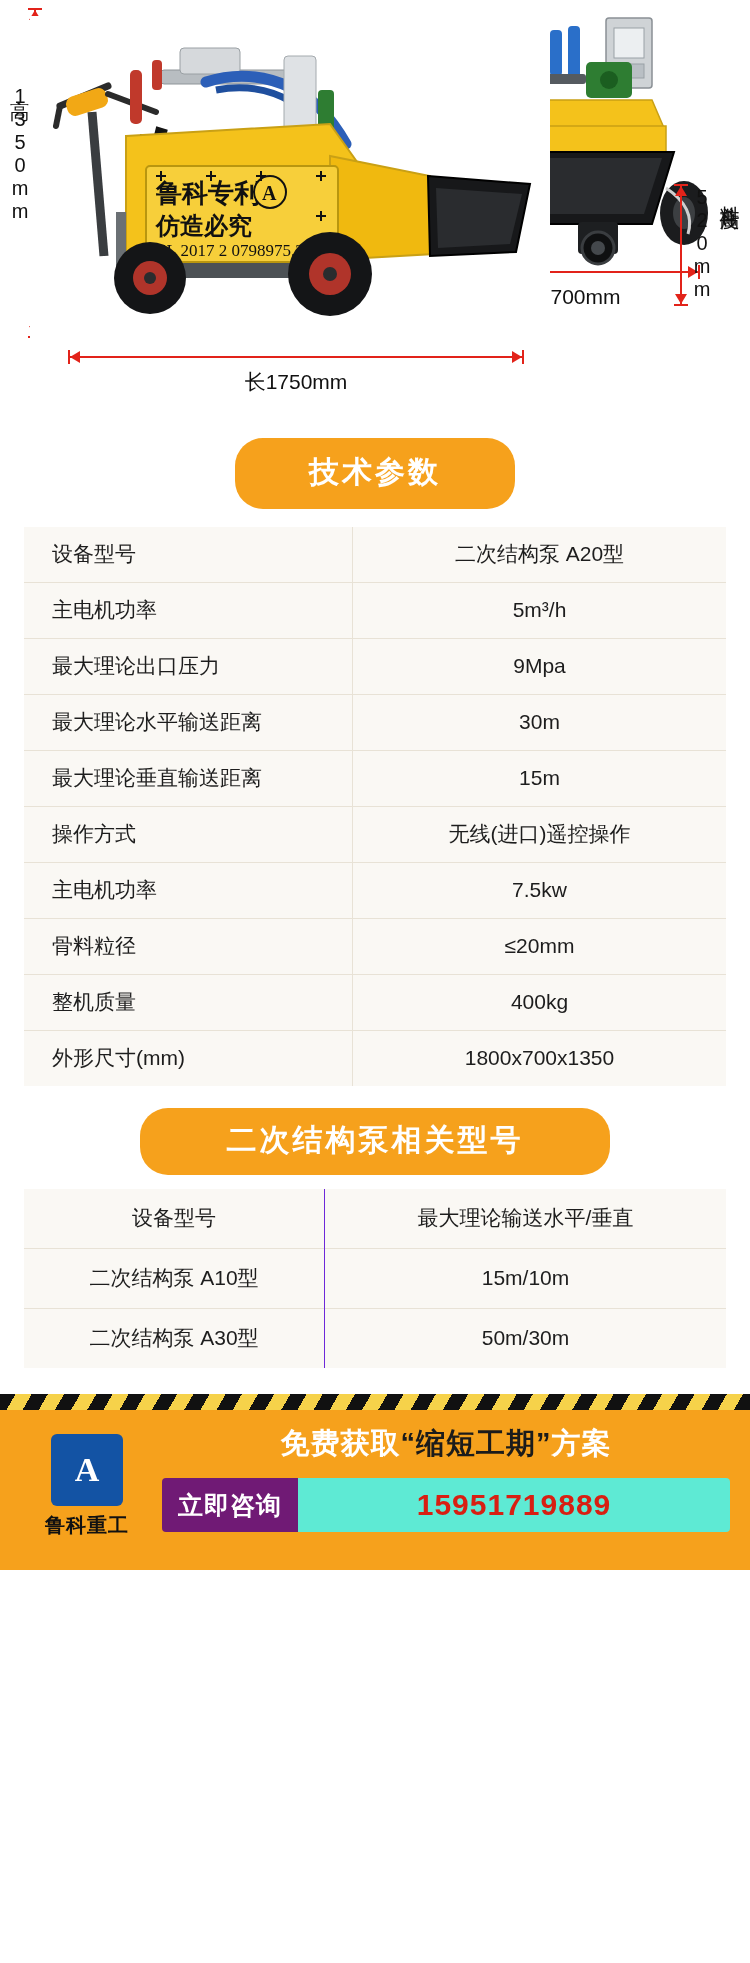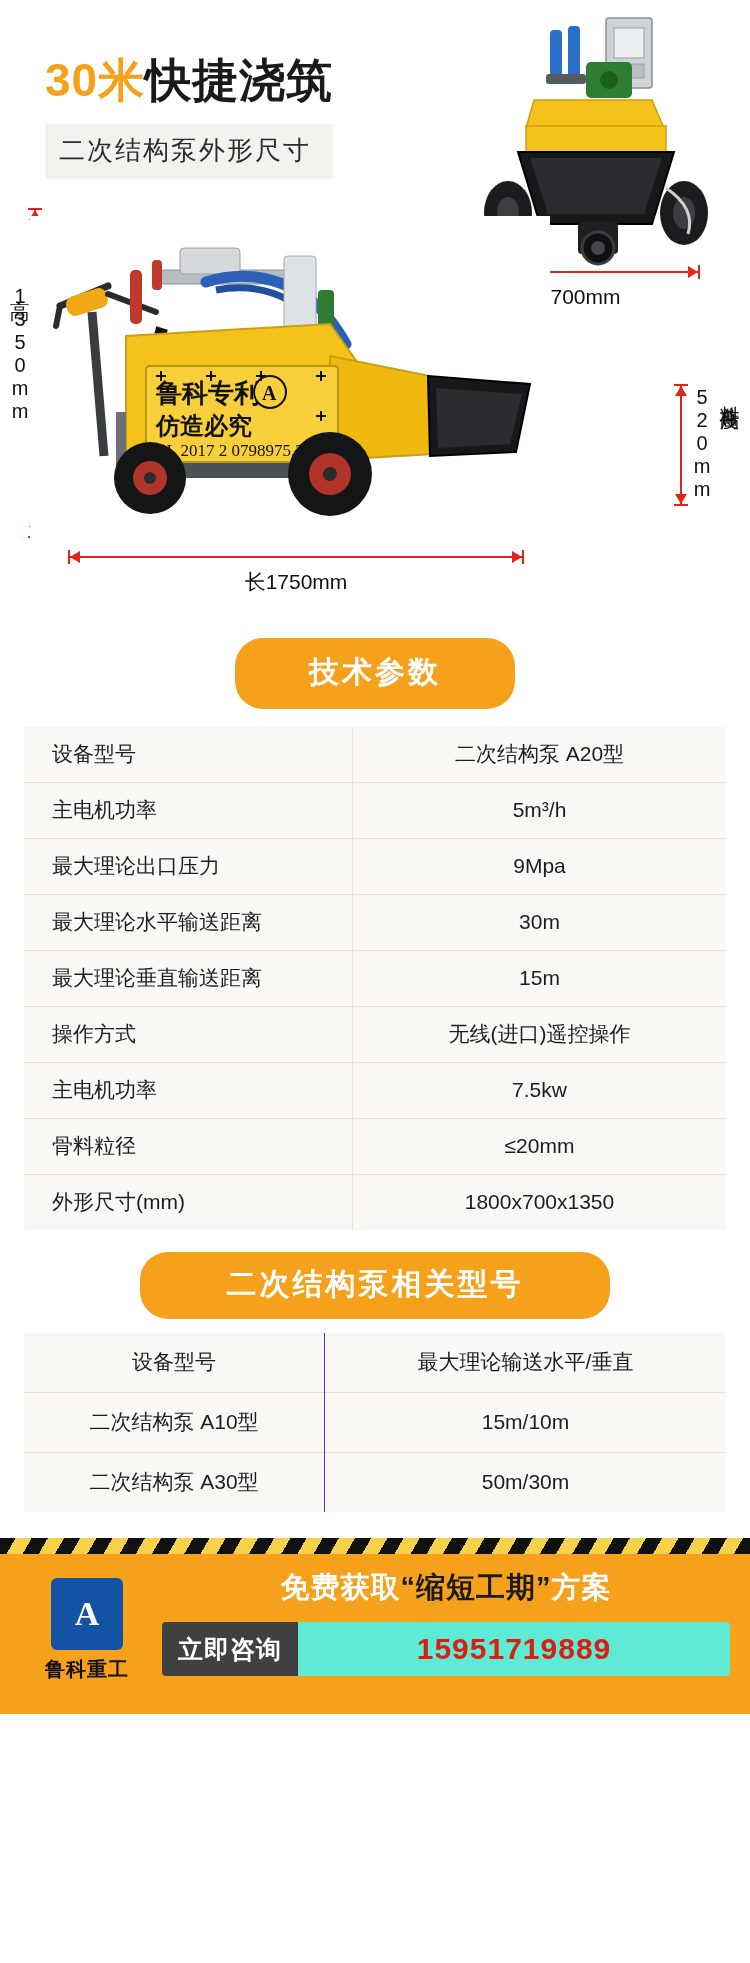--- a/index.html
+++ b/index.html
@@ -316,21 +316,21 @@
   .footer-head .hl { color: #1b1b1b; }
   .footer-cta {
     margin-top: 14px;
     display: flex;
     align-items: stretch;
     height: 54px;
     border-radius: 4px;
     overflow: hidden;
   }
   .cta-left {
-    background: #404040;
+    background: #701a75;
     color: #fff;
     font-size: 25px;
     font-weight: bold;
     display: flex;
     align-items: center;
     justify-content: center;
     padding: 0 16px;
     letter-spacing: 1px;
     white-space: nowrap;
   }
@@ -345,28 +345,20 @@
     flex: 1;
     letter-spacing: 1px;
     white-space: nowrap;
   }
 </style>
 </head>
 <body>
 
 <div class="page">
 
-  <div class="header">
-    <div class="title-line">
-      <span class="title-num">30米</span><span class="title-rest">快捷浇筑</span>
-    </div>
-    <div class="subtitle-wrap">
-      <div class="subtitle">二次结构泵外形尺寸</div>
-    </div>
-  </div>
 
   <div class="photo-top">
     <svg width="300" height="260" viewBox="0 0 300 260">
       <rect x="0" y="0" width="300" height="260" fill="#ffffff"></rect>
 
       <rect x="168" y="10" width="46" height="70" rx="3" fill="#cfd3d6" stroke="#8a9095" stroke-width="1.5"></rect>
       <rect x="176" y="20" width="30" height="30" fill="#eceff1" stroke="#9aa1a6"></rect>
       <rect x="176" y="56" width="30" height="14" fill="#b9bfc4" stroke="#9aa1a6"></rect>
 
       <rect x="112" y="22" width="12" height="46" rx="4" fill="#2a6fc9"></rect>
@@ -536,20 +528,24 @@
     </tr>
     <tr>
       <td class="k">主电机功率</td>
       <td class="v">7.5kw</td>
     </tr>
     <tr>
       <td class="k">骨料粒径</td>
       <td class="v">≤20mm</td>
     </tr>
     <tr>
+      <td class="k">整机质量</td>
+      <td class="v">400kg</td>
+    </tr>
+    <tr>
       <td class="k">外形尺寸(mm)</td>
       <td class="v">1800x700x1350</td>
     </tr>
   </tbody>
     </table>
 
   <div class="pill pill-models">二次结构泵相关型号</div>
 
   <table class="table-models">
     <tbody>

